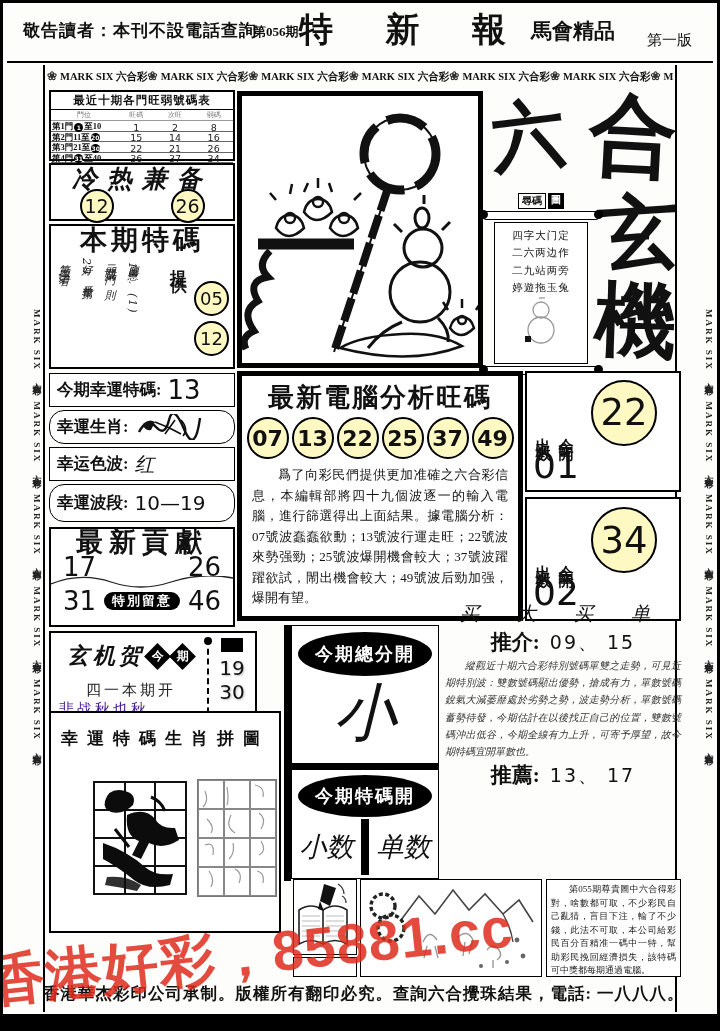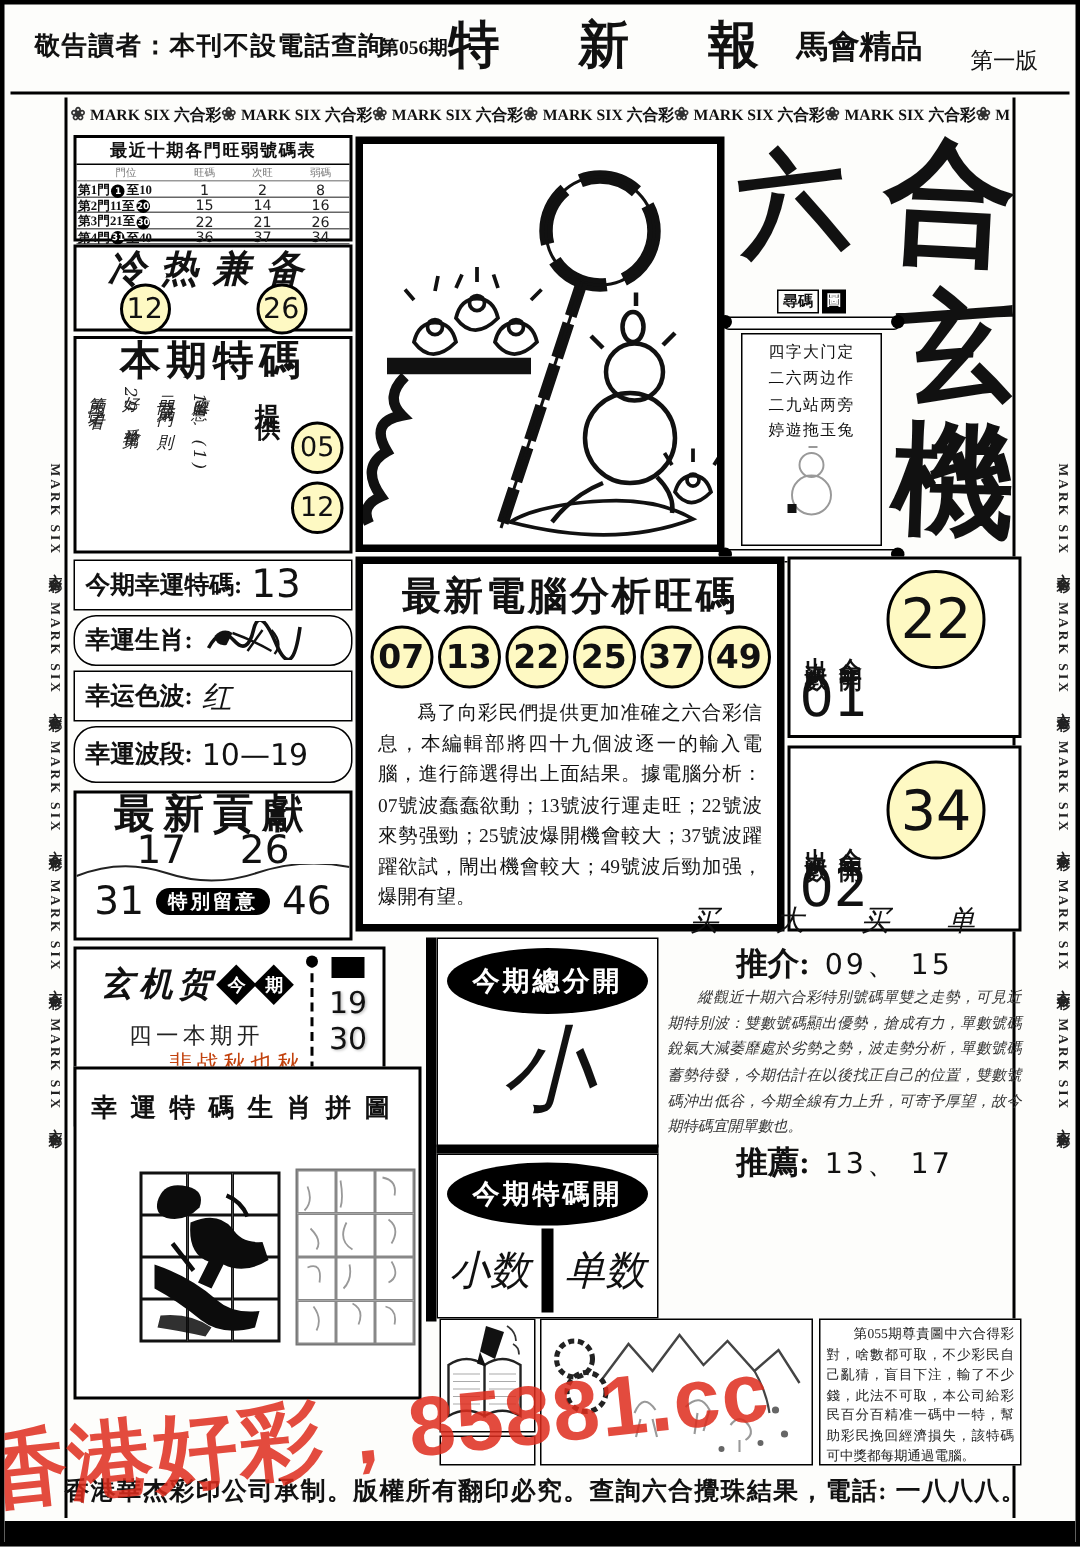--- a/index.html
+++ b/index.html
@@ -261,21 +261,21 @@
       <path d="M8,10 q6,-6 12,-2 l-4,8 q-7,1 -8,-6 Z" fill="#111"></path>
     </svg>
   </div>
   <div class="abs bar rounded" style="top:481px;height:38px;">
     <span class="bar-label">幸運波段:</span>
     <span class="sans" style="font-size:20px;">10—19</span>
   </div>
 
   <div class="abs box" style="left:46px;top:524px;width:186px;height:100px;">
     <div class="ct-title">最新貢獻</div>
-    <div style="display:flex;justify-content:space-between;padding:0 40px;margin-top:-4px;">
+    <div style="display:flex;justify-content:space-between;padding:0 12px;margin-top:-4px;">
       <span class="sans" style="font-size:26px;">17</span>
       <span class="sans" style="font-size:26px;">26</span>
     </div>
     <svg width="182" height="12" viewBox="0 0 182 12" style="display:block;margin-top:-6px;">
       <path d="M0,8 q30,-12 60,-2 t60,0 t62,-4" fill="none" stroke="#222" stroke-width="1.3"></path>
     </svg>
     <div style="display:flex;align-items:center;justify-content:center;gap:8px;margin-top:-2px;">
       <span class="sans" style="font-size:26px;">31</span>
       <span class="pill">特別留意</span>
       <span class="sans" style="font-size:26px;">46</span>
@@ -287,21 +287,21 @@
       <div style="display:flex;align-items:center;justify-content:center;">
         <span class="hand" style="font-size:22px;font-weight:bold;letter-spacing:4px;">玄机贺</span>
         <span class="diamond">
             <i>今</i>
           </span>
         <span class="diamond">
             <i>期</i>
           </span>
       </div>
       <div style="text-align:center;font-size:15px;letter-spacing:3px;margin-top:10px;color:#222;">四一本期开</div>
-      <div style="text-align:right;font-size:15px;letter-spacing:3px;color:#c2410c;">悲战秋也秋</div>
+      <div style="text-align:left;font-size:15px;letter-spacing:3px;color:#4c1d95;">悲战秋也秋</div>
     </div>
     <div class="dash-sep" style="margin:6px 0;"></div>
     <div style="width:46px;display:flex;flex-direction:column;align-items:center;padding:5px 0;">
       <span class="tip-tag">貼士</span>
       <span class="sans" style="font-size:20px;margin-top:4px;text-shadow:1px 1px 2px #bbb;">19</span>
       <span class="sans" style="font-size:20px;text-shadow:1px 1px 2px #bbb;">30</span>
     </div>
   </div>
 
   <div class="abs box" style="left:46px;top:708px;width:232px;height:222px;">

